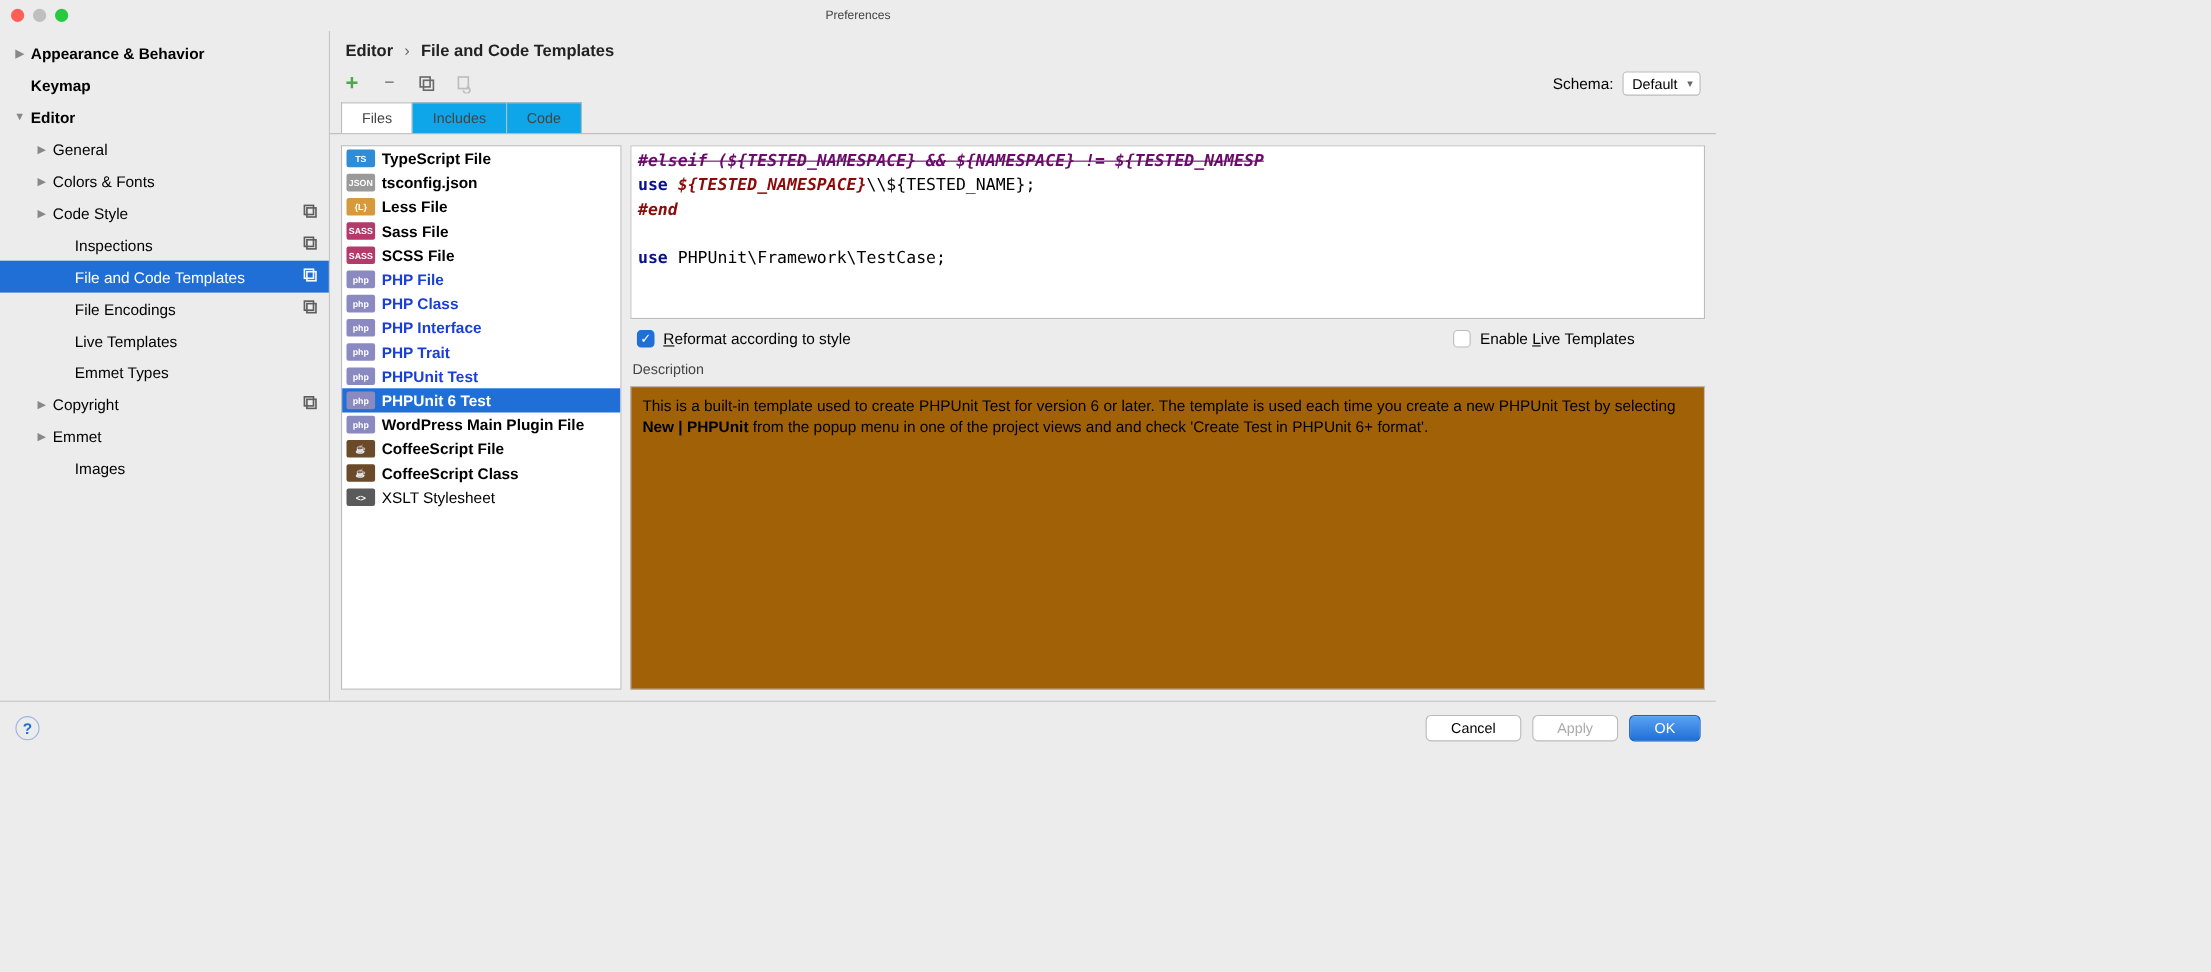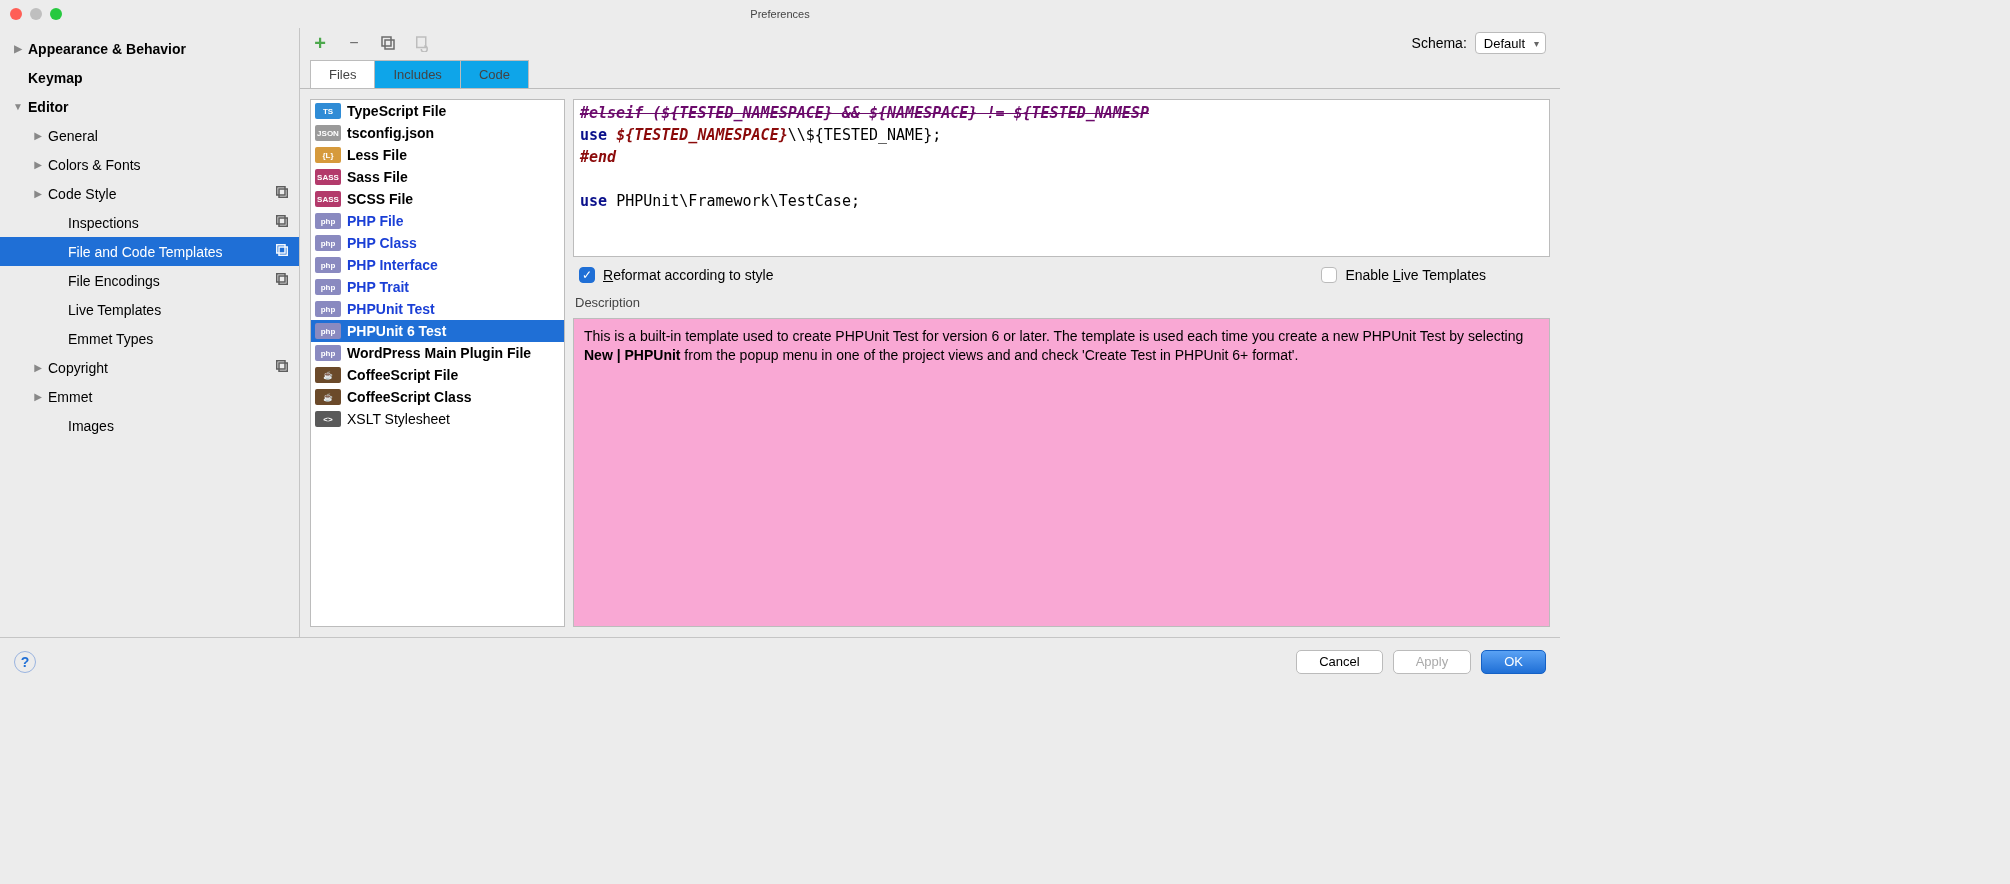--- a/index.html
+++ b/index.html
@@ -60,21 +60,21 @@
 .kw-red { color: #8b0a0a; font-style: italic; font-weight: bold; }
 .kw-blue { color: #0a108b; font-weight: bold; }
 .kw-purple-frag { text-decoration: line-through; font-style: italic; color: #6b0a6b; font-weight: bold; }
 
 .options-row { display: flex; align-items: center; gap: 18px; padding: 4px 6px; }
 .check-wrap { display: flex; align-items: center; gap: 8px; font-size: 14px; }
 .check { width: 16px; height: 16px; border-radius: 4px; border: 1px solid #bbb; display: flex; align-items: center; justify-content: center; background: #fff; }
 .check.checked { background: #1f6fd6; border-color: #1f6fd6; color: #fff; font-size: 12px; }
 
 .desc-label { font-size: 13px; color: #444; padding: 2px 2px; }
-.desc-box { flex: 1; background: #f9a8d4; border: 1px solid #bcbcbc; padding: 8px 10px; font-size: 14px; line-height: 19px; }
+.desc-box { flex: 1; background: #a16207; border: 1px solid #bcbcbc; padding: 8px 10px; font-size: 14px; line-height: 19px; }
 .desc-box b { font-weight: bold; }
 
 .footer { height: 48px; display: flex; align-items: center; padding: 0 14px; border-top: 1px solid #c5c5c5; }
 .help-btn { width: 22px; height: 22px; border-radius: 50%; border: 1px solid #9ab4e0; color: #1f6fd6; display: flex; align-items: center; justify-content: center; font-size: 14px; font-weight: bold; cursor: pointer; }
 .footer .spacer { flex: 1; }
 .btn { height: 24px; padding: 0 22px; border-radius: 5px; border: 1px solid #bbb; background: #fff; font-size: 13px; cursor: pointer; display: inline-flex; align-items: center; justify-content: center; }
 .btn + .btn { margin-left: 10px; }
 .btn.disabled { color: #aaa; }
 .btn.primary { background: linear-gradient(#5aa2f4,#1f6fd6); border-color: #1561c5; color: #fff; }
 </style>
@@ -168,20 +168,25 @@
             <span class="label">Emmet</span>
           </div>
           <div class="tree-row ind2">
             <span class="arrow"></span>
             <span class="label">Images</span>
           </div>
         </div>
     </div>
 
     <div class="main">
+      <div class="breadcrumb">
+        <span>Editor</span>
+        <span class="sep">›</span>
+        <span>File and Code Templates</span>
+      </div>
 
       <div class="toolbar-row">
         <div class="toolbar">
           <span class="tb-btn plus">+</span>
           <span class="tb-btn">−</span>
           <span class="tb-btn">
             <svg width="18" height="18" viewBox="0 0 24 24" fill="none" stroke="#6b6b6b" stroke-width="2">
                 <rect x="8" y="8" width="12" height="12"></rect>
                 <rect x="4" y="4" width="12" height="12"></rect>
               </svg>

